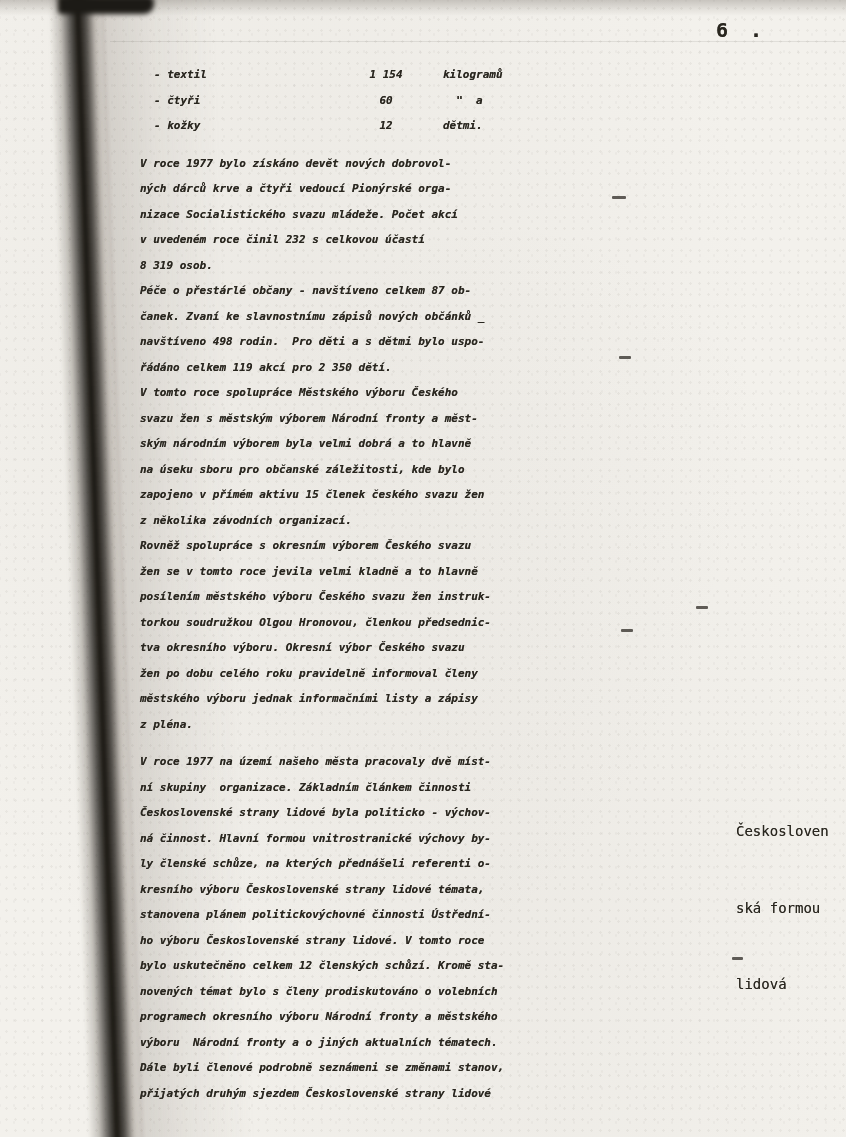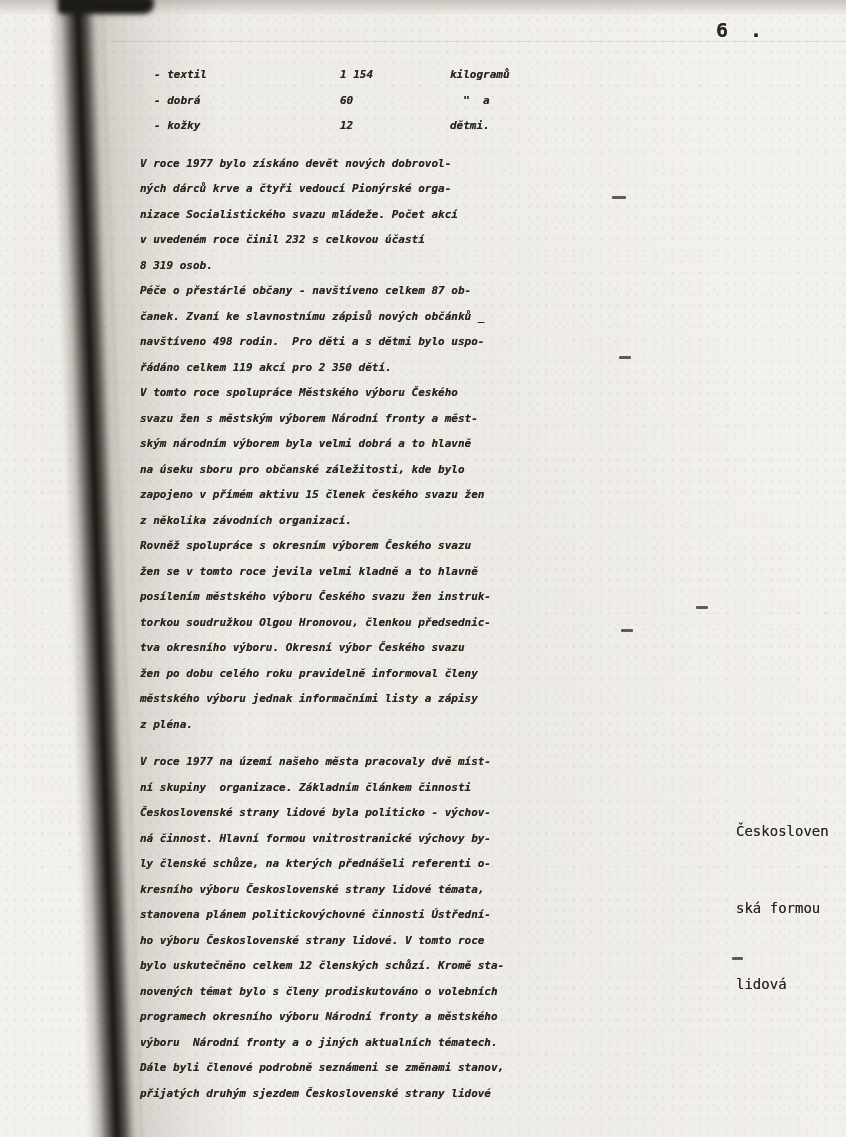--- a/index.html
+++ b/index.html
@@ -67,22 +67,22 @@
   }
   .content{
     position:absolute;top:62px;left:140px;width:600px;
     font-size:11px;line-height:25.5px;font-weight:bold;
     text-shadow:0 0 0.6px rgba(41,38,31,0.65);
     font-style:italic;
   }
   .inventory{margin:0 0 12px 14px;}
   .inv-row{display:flex;}
   .inv-label{flex:0 0 186px;white-space:pre;}
-  .inv-value{flex:0 0 92px;text-align:left;white-space:pre;}
-  .inv-unit{margin-left:18px;white-space:pre;}
+  .inv-value{flex:0 0 92px;text-align:center;white-space:pre;}
+  .inv-unit{margin-left:11px;white-space:pre;}
   .para{
     margin:0;white-space:pre-wrap;
   }
   .para.gap-before{margin-top:12px;}
   .margin-note{
     position:absolute;top:768px;left:736px;width:118px;
     font-size:14px;line-height:25.5px;font-weight:normal;
     white-space:pre;overflow:hidden;
     text-shadow:0 0 0.6px rgba(41,38,31,0.65);
     -webkit-mask-image:linear-gradient(90deg,#000 82%,rgba(0,0,0,0.25) 100%);
@@ -110,21 +110,21 @@
 
   <div class="content">
 
     <div class="inventory">
       <div class="inv-row">
         <span class="inv-label">- textil</span>
           <span class="inv-value">1 154</span>
           <span class="inv-unit">kilogramů</span>
       </div>
       <div class="inv-row">
-        <span class="inv-label">- dobrá</span>
+        <span class="inv-label">- čtyři</span>
           <span class="inv-value">60</span>
           <span class="inv-unit">  "  a</span>
       </div>
       <div class="inv-row">
         <span class="inv-label">- kožky</span>
           <span class="inv-value">12</span>
           <span class="inv-unit">dětmi.</span>
       </div>
     </div>
 

